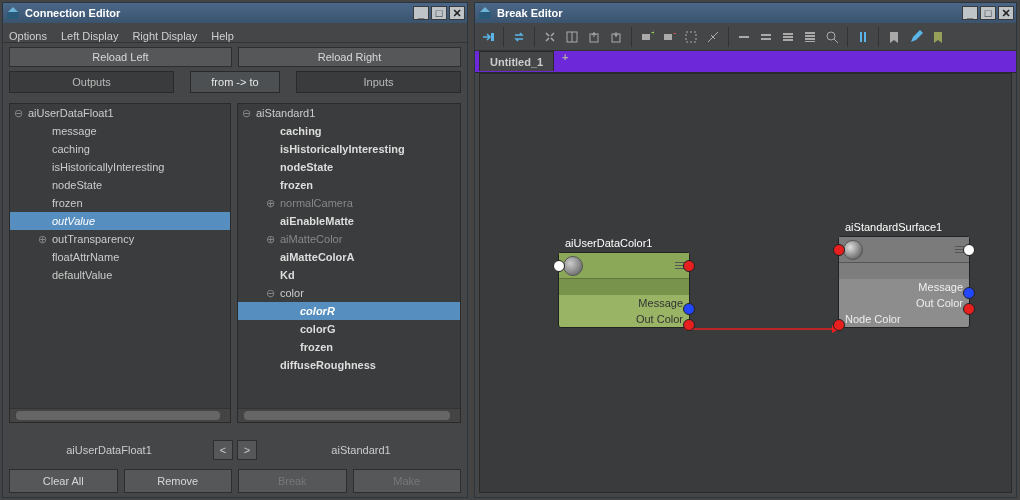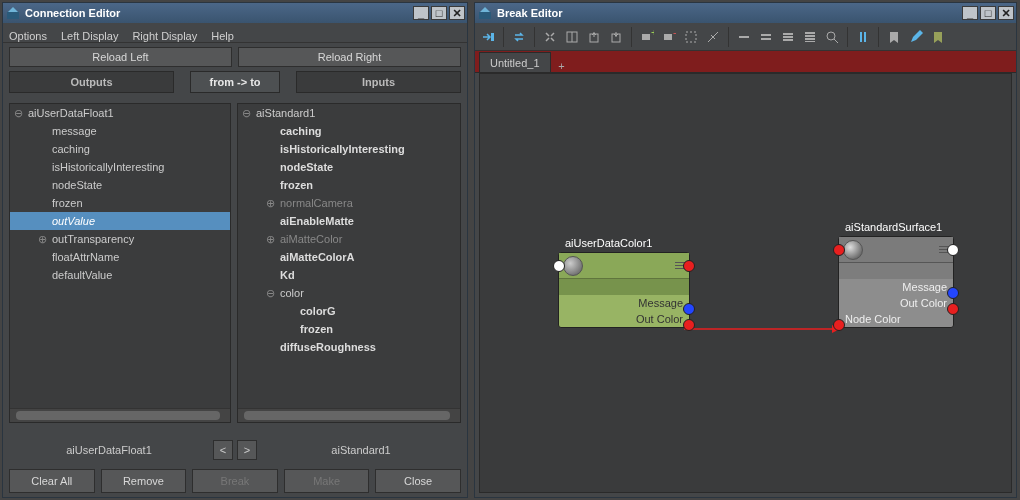--- a/index.html
+++ b/index.html
@@ -28,21 +28,21 @@
 .scrollbar-h .thumb{position:absolute;top:2px;bottom:2px;background:#666;border-radius:4px;}
 .footer-label{position:absolute;bottom:34px;height:26px;display:flex;align-items:center;justify-content:center;color:#ccc;}
 .arrows{position:absolute;bottom:34px;height:26px;left:210px;right:210px;display:flex;align-items:center;justify-content:center;gap:4px;}
 .footer-buttons{position:absolute;bottom:4px;left:6px;right:6px;height:24px;display:flex;gap:6px;}
 .footer-buttons .wide-btn{flex:1;line-height:22px;padding:0;}
 .footer-buttons .disabled{color:#777;}
 
 .ne-toolbar{height:28px;background:#444648;border-bottom:1px solid #333;display:flex;align-items:center;padding:0 6px;gap:8px;}
 .ne-toolbar svg{display:block;}
 .ne-toolbar .sep{width:1px;height:20px;background:#333;}
-.ne-tabbar{height:22px;background:#7f1d1d;display:flex;align-items:flex-end;padding-left:4px;border-bottom:1px solid #2a2a2a;}
+.ne-tabbar{height:22px;background:#6d28d9;display:flex;align-items:flex-start;padding-left:4px;border-bottom:1px solid #2a2a2a;font-weight:bold;}
 .ne-tab{height:20px;background:#444648;border:1px solid #2a2a2a;border-bottom:none;padding:0 10px;display:flex;align-items:center;margin-right:2px;cursor:pointer;color:#ccc;}
 .ne-add{width:18px;display:flex;align-items:center;justify-content:center;color:#aaa;cursor:pointer;}
 .ne-canvas{position:absolute;top:70px;left:4px;right:4px;bottom:4px;background:#3a3b3c;border:1px solid #2a2a2a;overflow:hidden;}
 .node{position:absolute;border-radius:3px;border:1px solid #222;}
 .node-title{height:16px;padding:0 6px;display:flex;align-items:center;color:#fff;font-size:11px;position:absolute;top:-18px;left:0;}
 .node-head{height:26px;display:flex;align-items:center;padding:0 4px;gap:4px;border-bottom:1px solid rgba(0,0,0,0.3);}
 .node-swatch{width:20px;height:20px;border-radius:10px;border:1px solid #555;}
 .attr-row{height:16px;display:flex;align-items:center;justify-content:flex-end;padding:0 6px;color:#333;font-size:11px;}
 .port{position:absolute;width:12px;height:12px;border-radius:6px;border:1px solid #222;}
 .port.red{background:#e81f1f;} .port.blue{background:#2346ff;} .port.white{background:#fff;}
@@ -76,21 +76,21 @@
   <div class="menubar">
     <span>Options</span>
     <span>Left Display</span>
     <span>Right Display</span>
     <span>Help</span>
   </div>
   <div style="display:flex;gap:6px;padding:4px 6px;">
     <div class="wide-btn" style="flex:1;">Reload Left</div>
     <div class="wide-btn" style="flex:1;">Reload Right</div>
   </div>
-  <div class="header-row" style="padding:0 6px;gap:16px;font-weight:bold;">
+  <div class="header-row" style="padding:0 6px;gap:16px;">
     <div class="header-cell">Outputs</div>
     <div class="header-cell selected" style="flex:0 0 90px;">from -&gt; to</div>
     <div class="header-cell">Inputs</div>
   </div>
 
   <div class="attrlist left">
     <div class="row">
         <span class="exp">⊖</span>
         <span>aiUserDataFloat1</span>
       </div>
@@ -175,20 +175,24 @@
           <span class="exp"></span>
           <span>aiMatteColorA</span>
         </div>
         <div class="row l1 bold">
           <span class="exp"></span>
           <span>Kd</span>
         </div>
         <div class="row l1">
           <span class="exp">⊖</span>
           <span>color</span>
+        </div>
+        <div class="row l2 sel bold" style="font-style: italic;">
+          <span class="exp"></span>
+          <span>colorR</span>
         </div>
         <div class="row l2 bold">
           <span class="exp"></span>
           <span>colorG</span>
         </div>
         <div class="row l2 bold">
           <span class="exp"></span>
           <span>frozen</span>
         </div>
         <div class="row l1 bold">
@@ -206,21 +210,20 @@
     <span class="sm-btn">&lt;</span>
     <span class="sm-btn">&gt;</span>
   </div>
   <div class="footer-label" style="right:6px;width:200px;">aiStandard1</div>
 
   <div class="footer-buttons">
     <div class="wide-btn">Clear All</div>
     <div class="wide-btn">Remove</div>
     <div class="wide-btn disabled">Break</div>
     <div class="wide-btn disabled">Make</div>
-    <div class="wide-btn">Close</div>
   </div>
 </div>
 
 <div class="window" style="left:474px;top:2px;width:543px;height:496px;">
   <div class="titlebar">
     <span class="icon">
       <svg width="14" height="14">
           <rect x="1" y="6" width="12" height="7" fill="#2a5a7a"></rect>
           <path d="M7 1 L12 6 L2 6 Z" fill="#6fb4d8"></path>
         </svg>
@@ -380,21 +383,21 @@
       <div class="attr-row">
           <span>Message</span>
         </div>
       <div class="port blue" style="right:-6px;top:50px;"></div>
       <div class="attr-row">
           <span>Out Color</span>
         </div>
       <div class="port red" style="right:-6px;top:66px;"></div>
     </div>
 
-    <div class="node grey" style="left:358px;top:162px;width:116px;">
+    <div class="node grey" style="left:358px;top:162px;width:132px;">
       <div class="node-title">aiStandardSurface1</div>
       <div class="port red" style="left:-6px;top:7px;"></div>
       <div class="port white" style="right:-6px;top:7px;"></div>
       <div class="node-head">
         <div class="node-swatch" style="background:radial-gradient(circle at 35% 35%,#ddd,#444);"></div>
         <div class="hamb">
             <div></div>
             <div></div>
             <div></div>
           </div>

